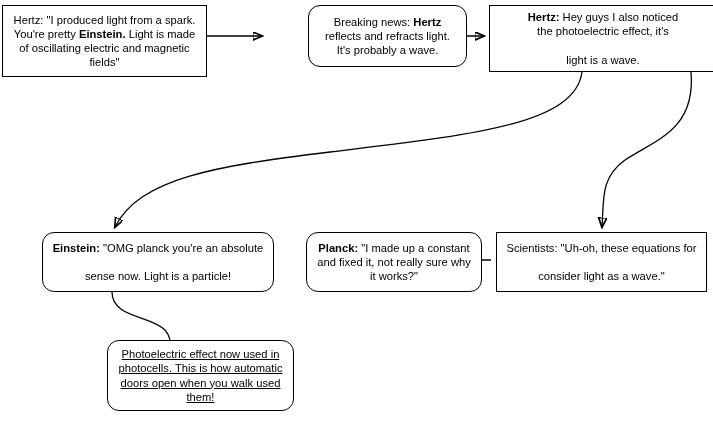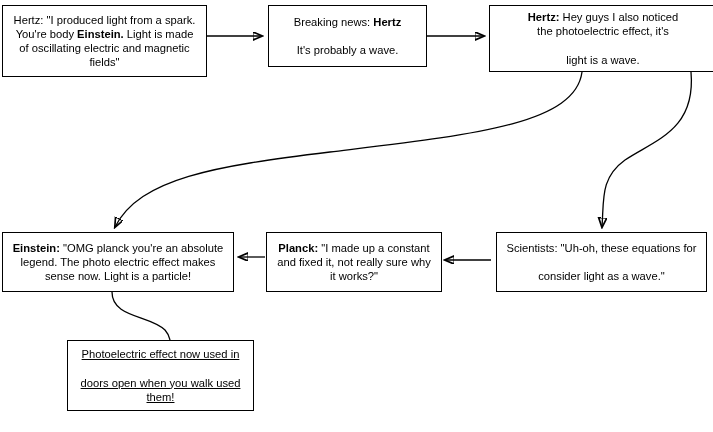--- a/index.html
+++ b/index.html
@@ -22,21 +22,21 @@
     background: #ffffff;
     display: flex;
     align-items: center;
     justify-content: center;
     text-align: center;
     color: #000000;
     font-size: 11.2px;
     line-height: 14.2px;
     padding: 3px 6px;
   }
-  .node.rounded { border-radius: 0; }
+  .node.rounded { border-radius: 12px; margin-left: 40px; }
   .node .txt { display: block; width: 100%; }
   .node b { font-weight: bold; }
   svg.edges {
     position: absolute;
     left: 0; top: 0;
     width: 713px;
     height: 432px;
     pointer-events: none;
   }
   svg.edges path, svg.edges line {
@@ -66,40 +66,40 @@
     <path d="M 582 72 C 575 125, 470 135, 330 152 C 215 166, 140 178, 115 227" marker-end="url(#arrow)"></path>
 
     <line x1="491" y1="260" x2="445" y2="260" marker-end="url(#arrow)"></line>
 
     <line x1="265" y1="257" x2="239" y2="257" marker-end="url(#arrow)"></line>
 
     <path d="M 112 292 C 112 318, 150 315, 165 330 C 172 338, 170 345, 170 352" marker-end="url(#arrow)"></path>
   </svg>
 
   <div class="node" style="left:2px; top:5px; width:205px; height:72px;">
-    <span class="txt"><span>Hertz: "I produced light from a spark.</span><br><span>You're body </span><b>Einstein.</b><span> Light is made</span><br><span>of oscillating electric and magnetic</span><br><span>fields"</span></span>
+    <span class="txt"><span>Hertz: "I produced light from a spark.</span><br><span>You're pretty </span><b>Einstein.</b><span> Light is made</span><br><span>of oscillating electric and magnetic</span><br><span>fields"</span></span>
   </div>
 
   <div class="node rounded" style="left:268px; top:5px; width:159px; height:62px;">
-    <span class="txt"><span>Breaking news: </span><b>Hertz</b><br><br><span>It's probably a wave.</span></span>
+    <span class="txt"><span>Breaking news: </span><b>Hertz</b><br><span>reflects and refracts light.</span><br><span>It's probably a wave.</span></span>
   </div>
 
   <div class="node" style="left:489px; top:5px; width:228px; height:67px;">
     <span class="txt"><b>Hertz:</b><span> Hey guys I also noticed</span><br><span>the photoelectric effect, it's</span><br><br><span>light is a wave.</span></span>
   </div>
 
   <div class="node" style="left:496px; top:232px; width:211px; height:60px;">
     <span class="txt"><span>Scientists: "Uh-oh, these equations for</span><br><br><span>consider light as a wave."</span></span>
   </div>
 
   <div class="node rounded" style="left:266px; top:232px; width:176px; height:60px;">
     <span class="txt"><b>Planck:</b><span> "I made up a constant</span><br><span>and fixed it, not really sure why</span><br><span>it works?"</span></span>
   </div>
 
   <div class="node rounded" style="left:2px; top:232px; width:232px; height:60px;">
-    <span class="txt"><b>Einstein:</b><span> "OMG planck you're an absolute</span><br><span>legend. The photo electric effect makes</span><br><span>sense now. Light is a particle!</span></span>
+    <span class="txt"><b>Einstein:</b><span> "OMG planck you're an absolute</span><br><br><span>sense now. Light is a particle!</span></span>
   </div>
 
   <div class="node rounded" style="left:67px; top:340px; width:187px; height:71px;text-decoration:underline;">
-    <span class="txt"><span>Photoelectric effect now used in</span><br><br><span>doors open when you walk used</span><br><span>them!</span></span>
+    <span class="txt"><span>Photoelectric effect now used in</span><br><span>photocells. This is how automatic</span><br><span>doors open when you walk used</span><br><span>them!</span></span>
   </div>
 
 </div>
 
 </body></html>

